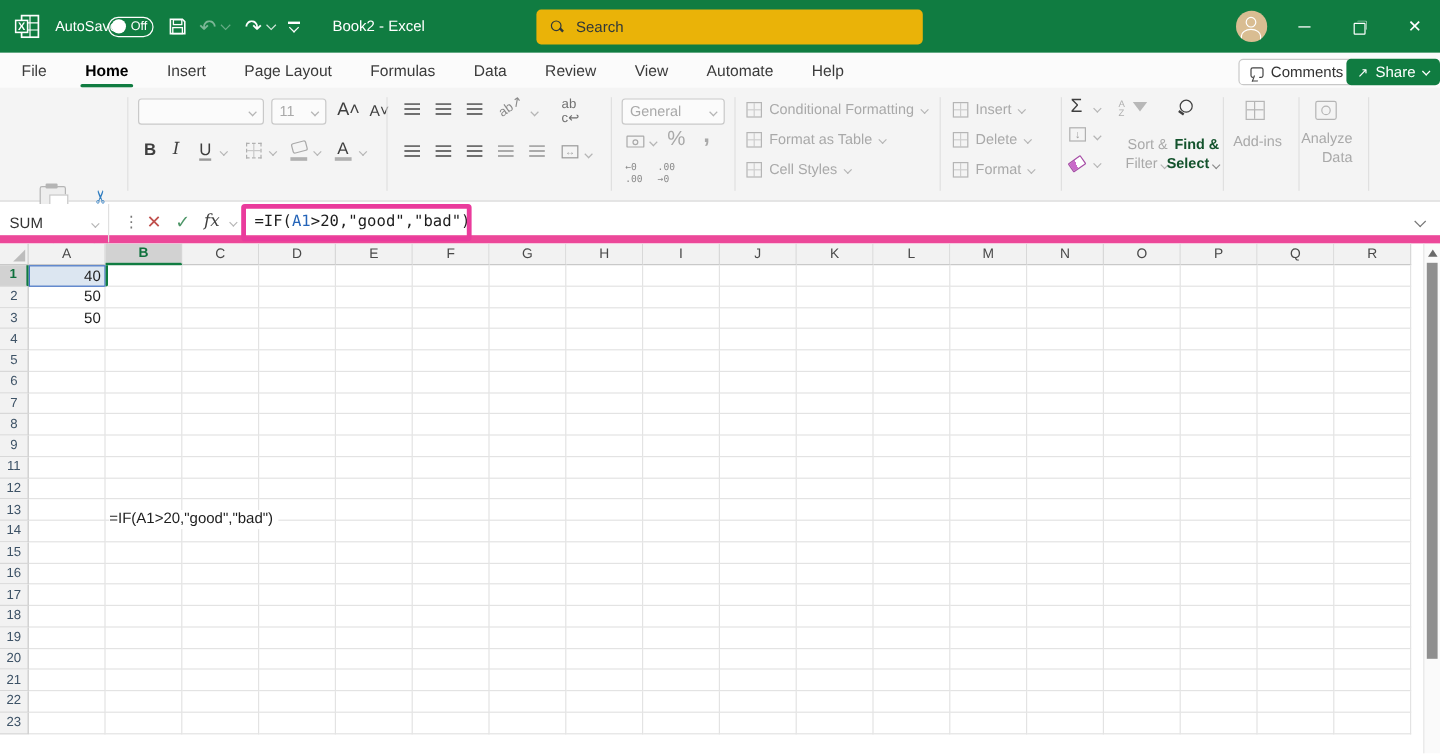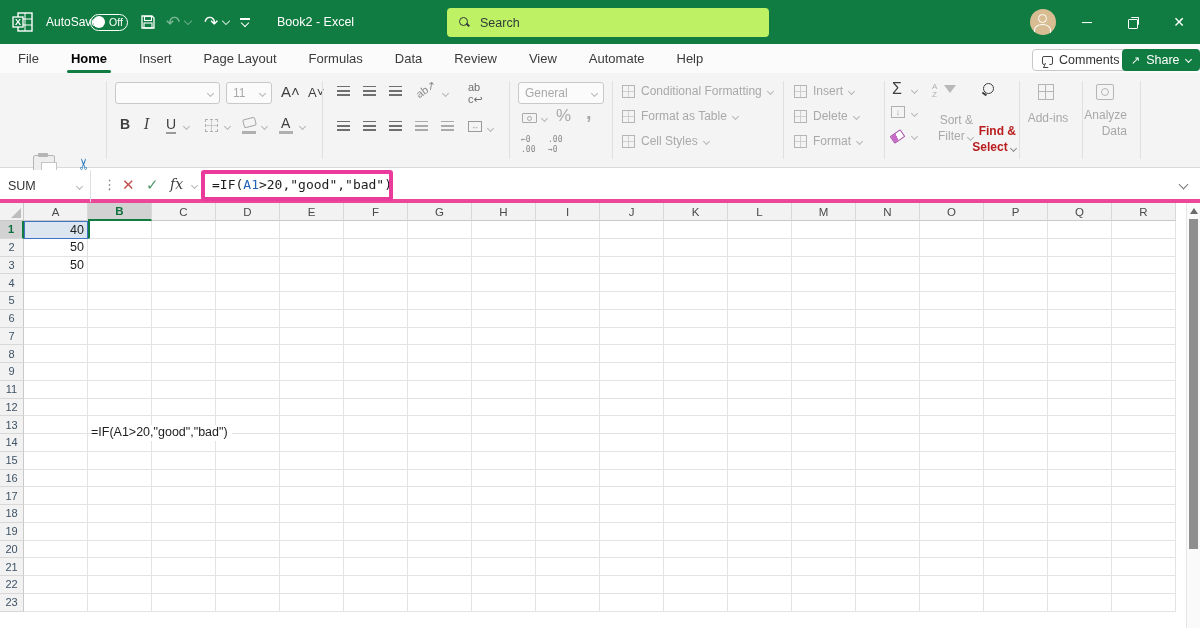--- a/index.html
+++ b/index.html
@@ -17,21 +17,21 @@
   .toggle-knob { width:12px; height:12px; border-radius:50%; background:#fff; }
   .toggle-pill span { font-size:10.5px; }
   .save-btn { left:140px; }
   .undo-btn { left:166px; opacity:.45; font-size:17px; }
   .redo-btn { left:204px; font-size:17px; }
   .tb-chev { width:6px; height:6px; border-right:1.4px solid rgba(255,255,255,.8); border-bottom:1.4px solid rgba(255,255,255,.8); transform:rotate(45deg); display:inline-block; margin-left:5px; margin-top:-3px; }
   .qat-btn { left:240px; flex-direction:column; justify-content:center; }
   .qat-btn .bar { width:10px; height:1.4px; background:#fff; margin-bottom:3px; }
   .qat-btn .chev { width:6px; height:6px; border-right:1.4px solid #fff; border-bottom:1.4px solid #fff; transform:rotate(45deg); margin-top:-3px; }
   .doc-title { left:277px; font-size:12.5px; }
-  .searchbox { position:absolute; left:447px; top:8px; width:322px; height:29px; background:#bef264; border-radius:4px; display:flex; align-items:center; padding-left:12px; gap:10px; color:#30383a; font-size:12.5px; }
+  .searchbox { position:absolute; left:447px; top:8px; width:322px; height:29px; background:#eab308; border-radius:4px; display:flex; align-items:center; padding-left:12px; gap:10px; color:#30383a; font-size:12.5px; }
   .mag { position:relative; width:11px; height:11px; }
   .mag::before { content:""; position:absolute; left:0; top:0; width:7px; height:7px; border:1.5px solid #30383a; border-radius:50%; }
   .mag::after { content:""; position:absolute; left:7px; top:7px; width:4px; height:1.5px; background:#30383a; transform:rotate(45deg); }
   .avatar { position:absolute; left:1030px; top:9px; width:26px; height:26px; border-radius:50%; background:#D9BD92; overflow:hidden; }
   .avatar .head { position:absolute; left:8px; top:5px; width:9px; height:9px; border:1.5px solid #fff; border-radius:50%; }
   .avatar .body { position:absolute; left:4px; top:15px; width:17px; height:12px; border:1.5px solid #fff; border-radius:50% 50% 0 0; }
   .win-btn { position:absolute; top:0; width:46px; height:44px; display:flex; align-items:center; justify-content:center; color:#fff; font-size:14px; }
   .btn-min { left:1064px; } .btn-max { left:1110px; } .btn-close { left:1156px; }
   .restore-ico { position:relative; width:10px; height:10px; }
   .restore-ico::before { content:""; position:absolute; left:0; top:2px; width:8px; height:8px; border:1.2px solid #fff; border-radius:1px; }
@@ -101,21 +101,21 @@
   .find-ico { position:relative; width:14px; height:14px; }
   .find-ico::before { content:""; position:absolute; left:1px; top:0; width:9px; height:9px; border:1.6px solid #3f3f3f; border-radius:50%; }
   .find-ico::after { content:""; position:absolute; left:0px; top:10px; width:5px; height:1.6px; background:#3f3f3f; transform:rotate(35deg); }
   .twoline { text-align:right; font-size:12px; line-height:1.3; }
   .addins-ico { position:absolute; width:16px; height:16px; border:1.4px solid #b5b5b5; background:linear-gradient(#b5b5b5,#b5b5b5) center/100% 1.4px no-repeat, linear-gradient(#b5b5b5,#b5b5b5) center/1.4px 100% no-repeat; }
   .analyze-ico { position:absolute; width:18px; height:16px; border:1.4px solid #b5b5b5; border-radius:2px; display:flex; align-items:center; justify-content:center; }
   .analyze-ico i { width:8px; height:8px; border:1.4px solid #b5b5b5; border-radius:50%; }
   .collapse-chev { position:absolute; left:1172px; top:150px; width:7px; height:7px; border-right:1.5px solid #555; border-bottom:1.5px solid #555; transform:rotate(45deg); }
 
   
-  .fbar { position:absolute; left:0; top:170px; width:1200px; height:33px; background:#fff; border-bottom:4px solid #ec4899; display:flex; align-items:center; }
+  .fbar { position:absolute; left:0; top:170px; width:1200px; height:33px; background:#fff; border-bottom:7px solid #ec4899; display:flex; align-items:center; }
   .namebox { position:absolute; left:0; top:0; width:91px; height:32px; border-right:1px solid #E0E0E0; display:flex; align-items:center; padding:0 8px; font-size:12.5px; color:#333; justify-content:space-between; }
   .fb-dots { position:absolute; left:103px; top:7px; color:#777; font-size:13px; letter-spacing:0; }
   .fb-cancel { position:absolute; left:122px; top:6px; color:#C0504D; font-size:15px; }
   .fb-enter { position:absolute; left:146px; top:6px; color:#4E9668; font-size:15px; }
   .fb-fx { position:absolute; left:170px; top:6px; font-family:"DejaVu Serif",serif; font-style:italic; font-size:14px; color:#3f3f3f; }
   .fb-fx-chev { position:absolute; left:192px; top:13px; }
   .fb-formula { position:absolute; left:212px; top:7px; font-family:"DejaVu Sans Mono",monospace; font-size:13px; color:#1d1d1d; white-space:pre; }
   .fb-formula .ref { color:#2464B8; }
   .fb-expand { position:absolute; left:1180px; top:11px; width:7px; height:7px; border-right:1.4px solid #777; border-bottom:1.4px solid #777; transform:rotate(45deg); }
   .annotation { position:absolute; left:201px; top:170px; width:192px; height:31px; border:4px solid #EA3B9C; border-radius:3px; z-index:50; pointer-events:none; }
@@ -337,21 +337,21 @@
     <span class="chev-g" style="position:absolute;left:912px;top:15px;"></span>
     <span class="filldown" style="left:891px; top:33px;">↓</span>
     <span class="chev-g" style="position:absolute;left:912px;top:38px;"></span>
     <span class="eraser" style="left:891px; top:59px;"></span>
     <span class="chev-g" style="position:absolute;left:912px;top:61px;"></span>
     <span class="sortico" style="left:932px; top:10px; white-space:pre;">A
 Z</span>
     <span class="funnel" style="position:absolute; left:944px; top:12px;"></span>
     <div class="srow gray twoline" style="left:925px; top:40px; display:block; width:48px;"><span>Sort &amp;</span><br><span>Filter</span> <span class="chev-g"></span></div>
     <span class="find-ico" style="position:absolute; left:982px; top:10px;"></span>
-    <div class="srow twoline" style="left:964px; top:40px; display:block; width:52px; color:#b91c1c; font-weight:bold;margin-top:11px;"><span>Find &amp;</span><br><span>Select</span> <span class="chev"></span></div>
+    <div class="srow twoline" style="left:964px; top:40px; display:block; width:52px; color:#14532d; font-weight:bold;"><span>Find &amp;</span><br><span>Select</span> <span class="chev"></span></div>
     <div class="glabel" style="left:925px;width:55px;">Editing</div>
     <div class="rdiv" style="left:1019px;"></div>
 
     <span class="addins-ico" style="left:1038px; top:11px;"></span>
     <div class="srow gray" style="left:1025px; top:38px; width:46px; justify-content:center;">
         <span>Add-ins</span>
       </div>
     <div class="glabel" style="left:1020px;width:56px;">Add-ins</div>
     <div class="rdiv" style="left:1082px;"></div>
 

